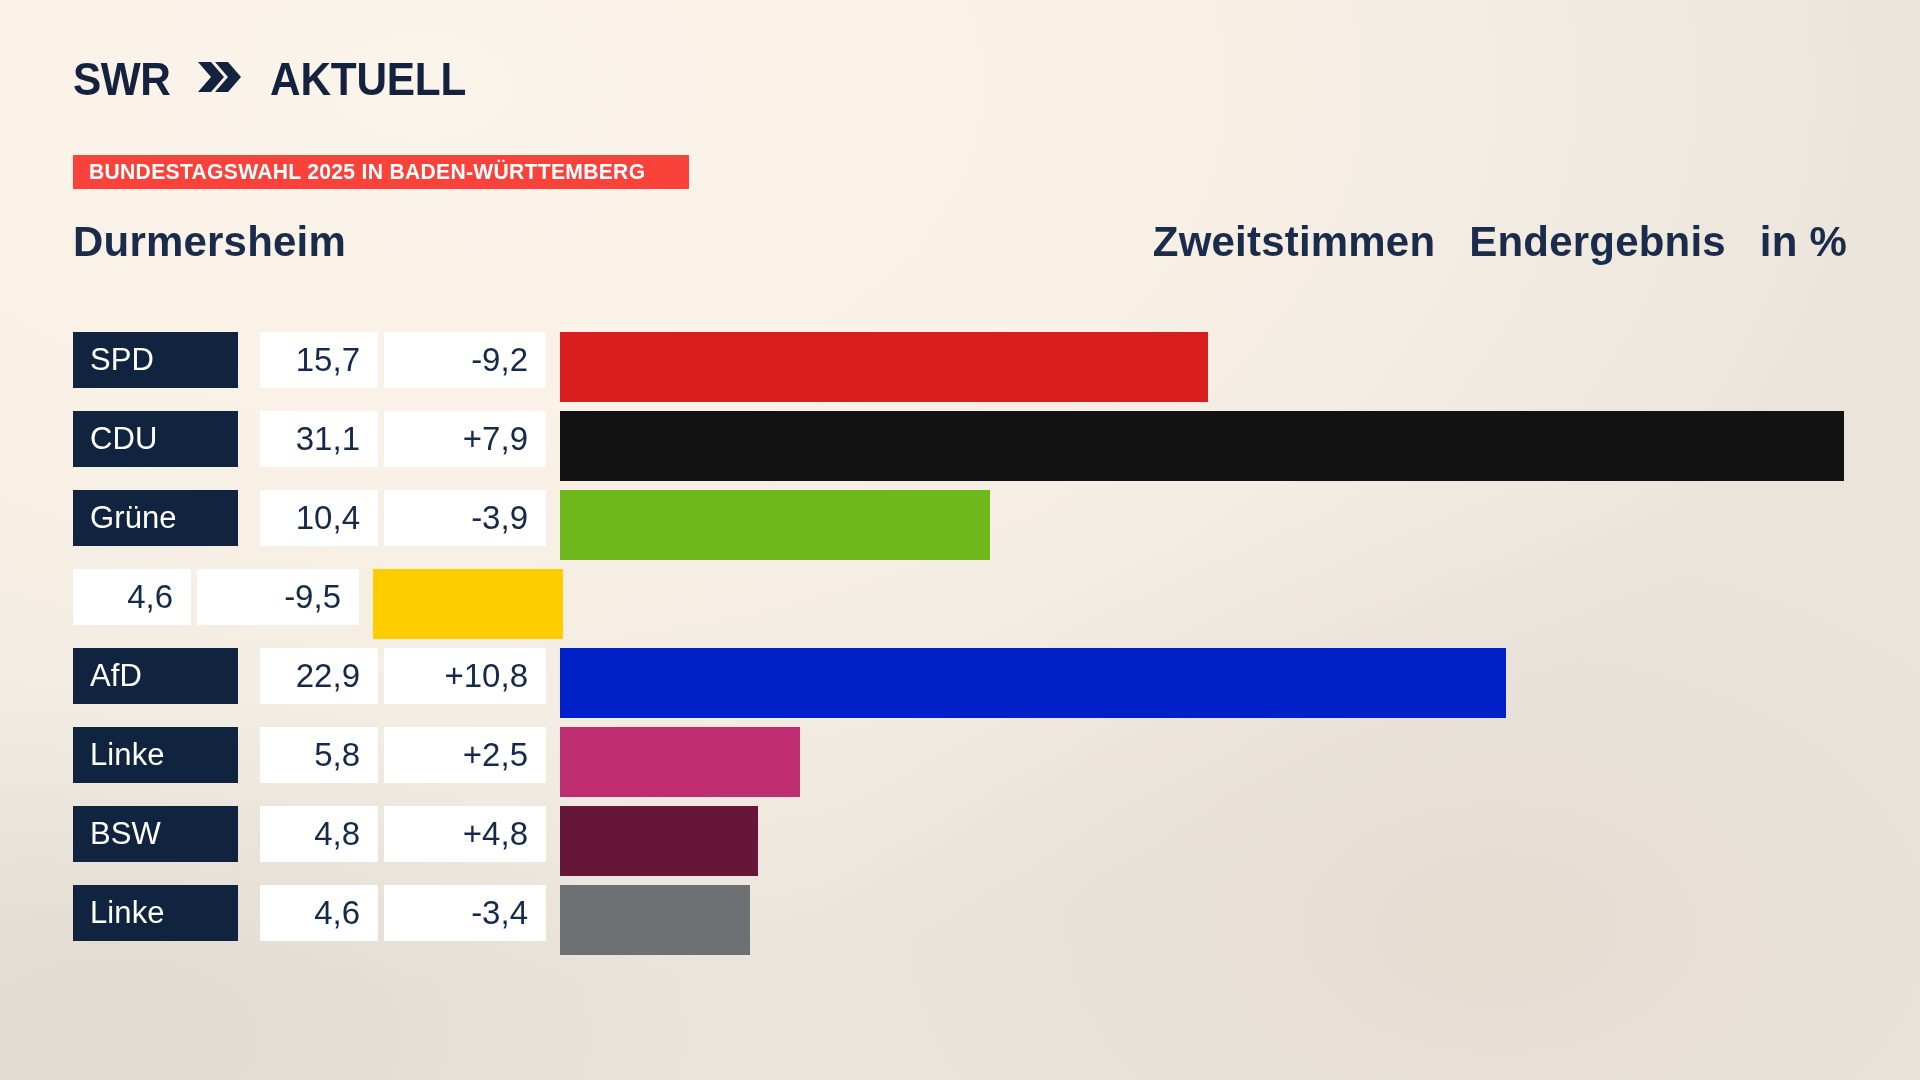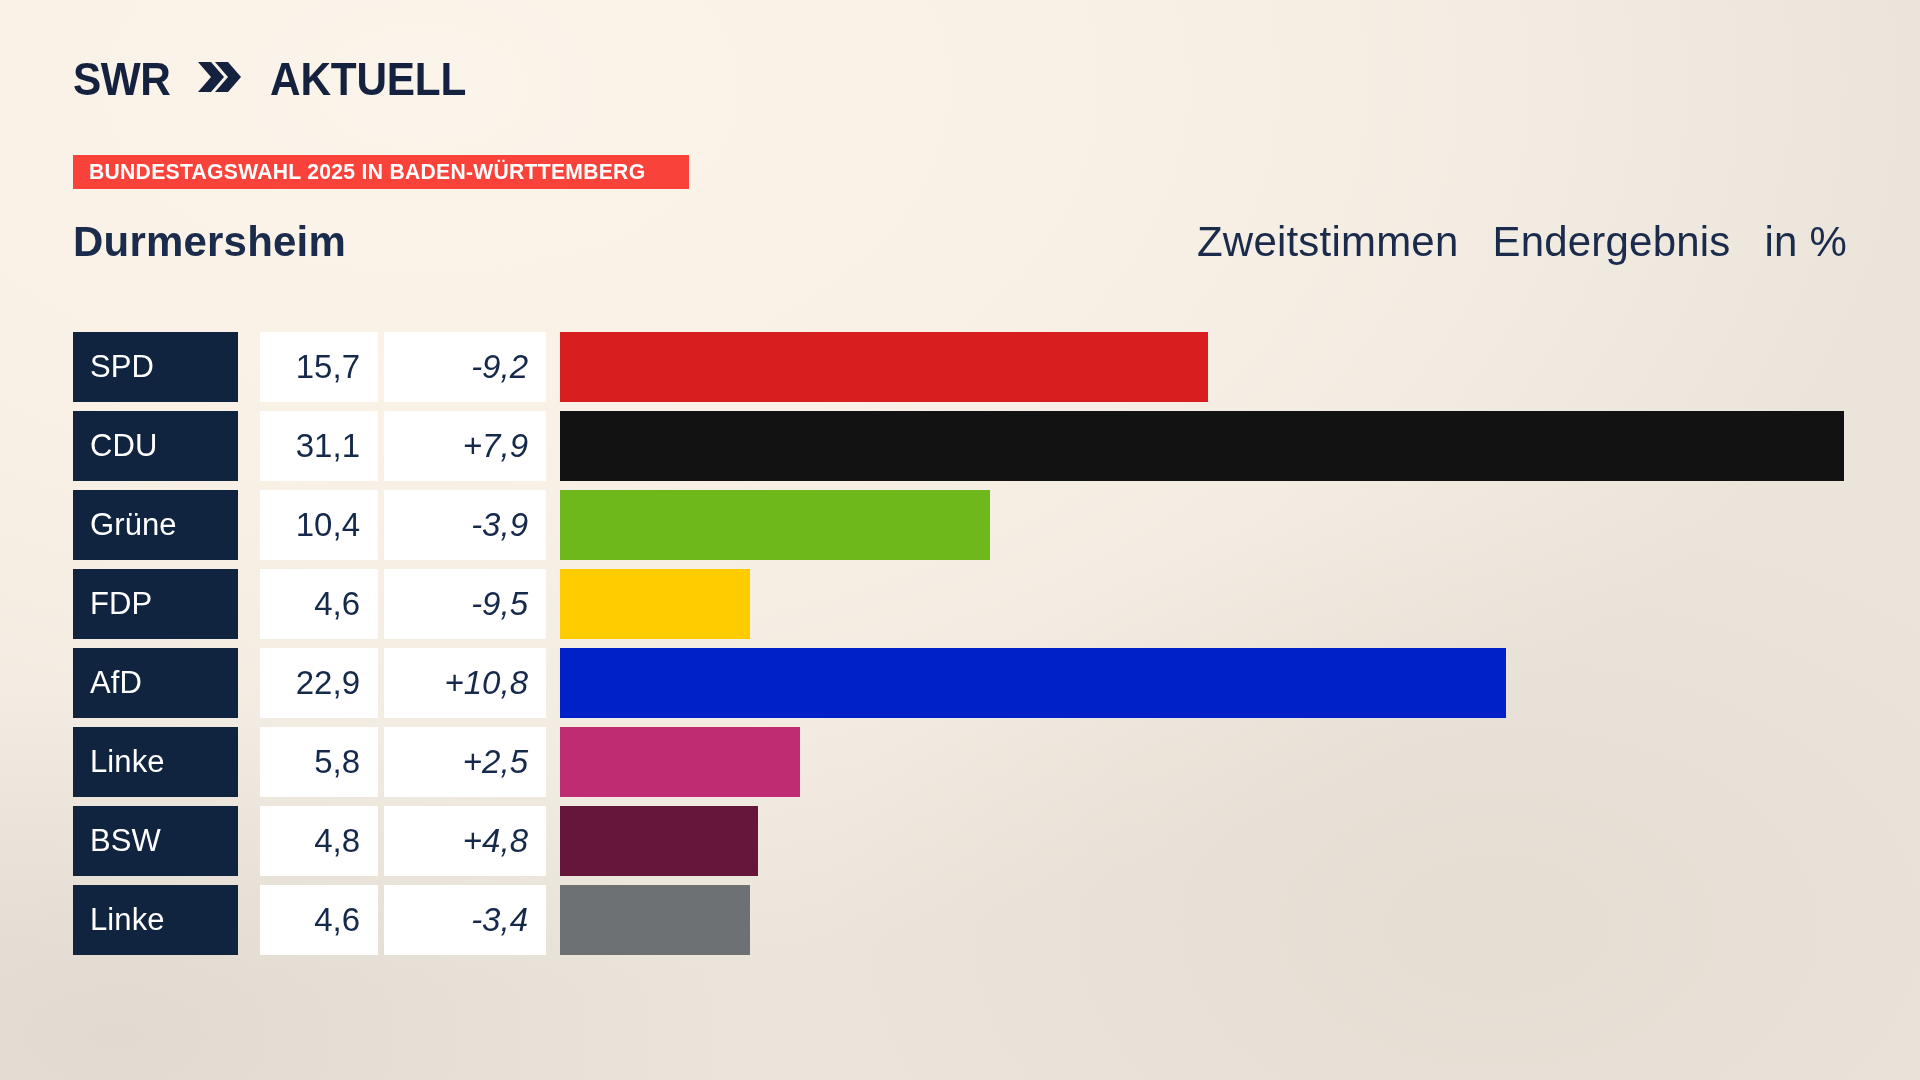--- a/index.html
+++ b/index.html
@@ -106,42 +106,42 @@
     font-size: 42px;
     font-weight: 700;
     color: #1b2b4b;
     letter-spacing: 0.2px;
   }
   .meta-group {
     display: flex;
     align-items: baseline;
     gap: 34px;
     font-size: 42px;
-    font-weight: 400;
+    font-weight: 700;
     color: #1b2b4b;
     letter-spacing: 0.2px;
   }
 
   
   .chart {
     position: absolute;
     left: 73px;
     top: 332px;
     right: 0;
   }
   .row {
     position: relative;
     height: 79px;       
     display: flex;
     align-items: flex-start;
   }
   .cell-party,
   .cell-value,
   .cell-change {
-    height: 70px;
+    height: 56px;
     display: flex;
     align-items: center;
     box-sizing: border-box;
   }
   .cell-party {
     width: 165px;
     background: #10233f;
     color: #ffffff;
     font-size: 31px;
     padding-left: 17px;
@@ -152,21 +152,21 @@
   .cell-value,
   .cell-change {
     background: #ffffff;
     color: #15294b;
     font-size: 33px;
     justify-content: flex-end;
     padding-right: 18px;
     font-weight: 400;
   }
   .cell-value  { width: 118px; margin-right: 6px; }
-  .cell-change { width: 162px; margin-right: 14px; font-style: italic; }
+  .cell-change { width: 162px; margin-right: 14px; }
 
   .bar-track {
     position: relative;
     height: 70px;
     flex: 1 1 auto;
   }
   .bar {
     height: 70px;
     width: 0;
   }
@@ -220,21 +220,20 @@
         </div>
         <div class="row">
           <div class="cell-party">Grüne</div>
           <div class="cell-value">10,4</div>
           <div class="cell-change">-3,9</div>
           <div class="bar-track">
             <div class="bar" style="width: 429.52px; background: rgb(111, 184, 28);"></div>
           </div>
         </div>
         <div class="row">
-          <div class="cell-party">FDP</div>
           <div class="cell-value">4,6</div>
           <div class="cell-change">-9,5</div>
           <div class="bar-track">
             <div class="bar" style="width: 189.98px; background: rgb(255, 204, 0);"></div>
           </div>
         </div>
         <div class="row">
           <div class="cell-party">AfD</div>
           <div class="cell-value">22,9</div>
           <div class="cell-change">+10,8</div>

